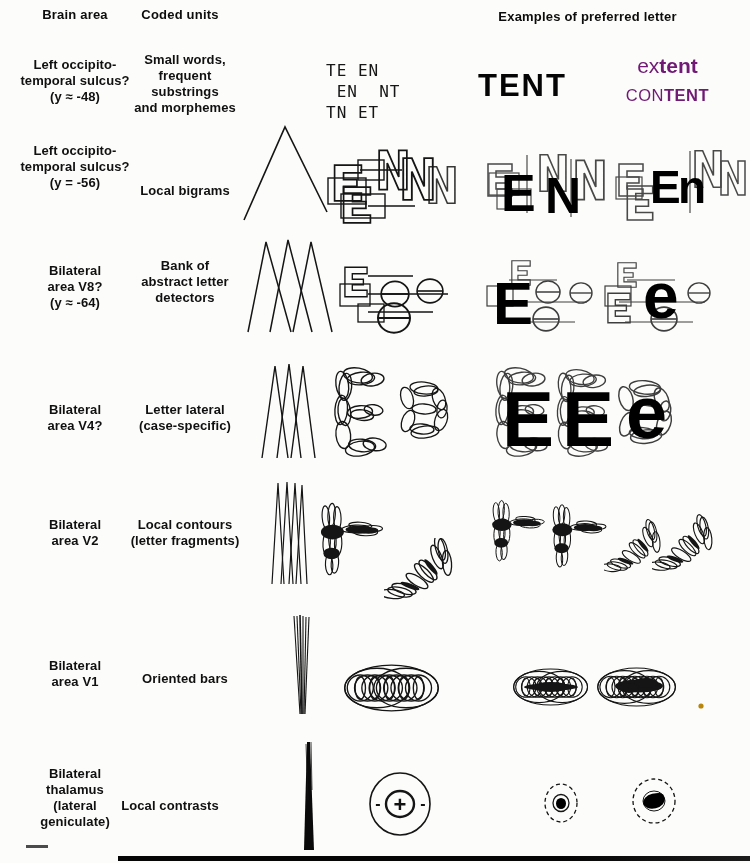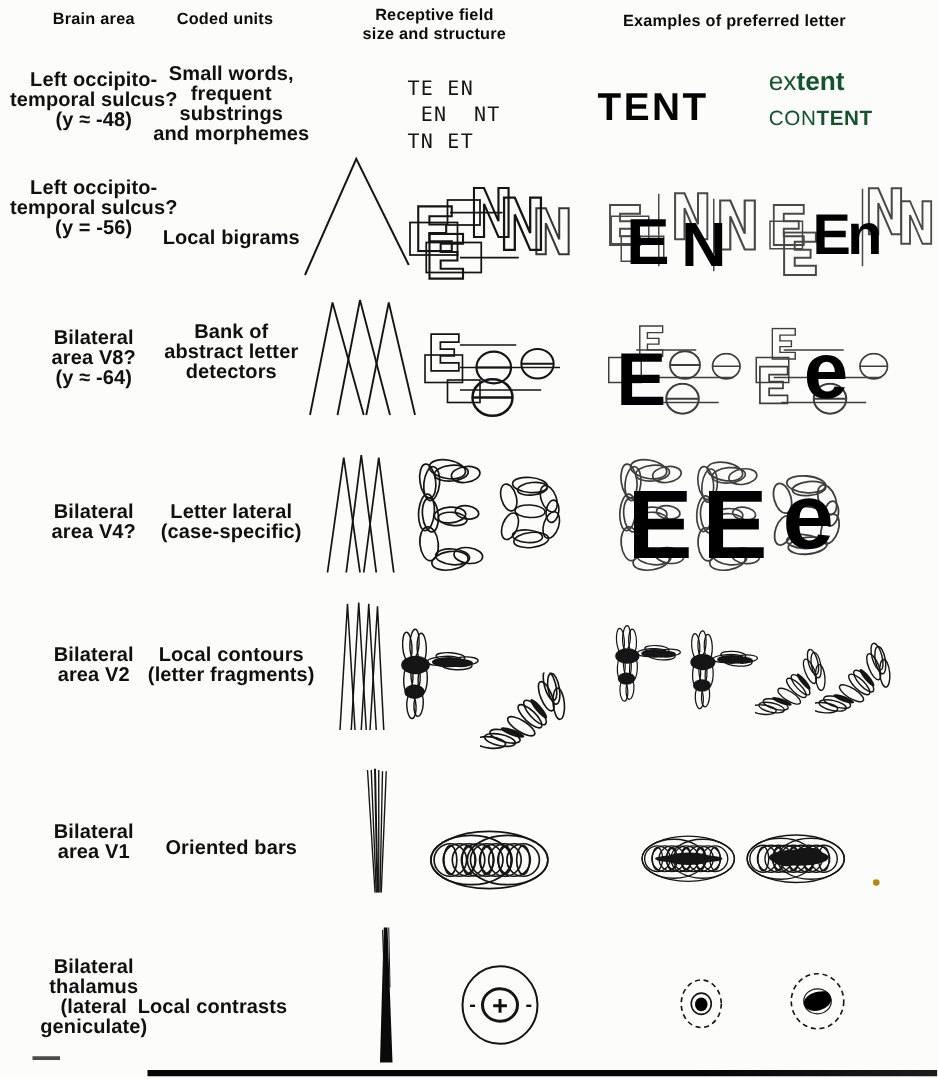--- a/index.html
+++ b/index.html
@@ -12,36 +12,36 @@
     overflow:hidden;
   }
   .hdr{
     position:absolute;
     font-weight:700;font-size:13px;line-height:15px;
     text-align:center;white-space:pre-line;color:#0c0c0c;
     letter-spacing:.2px;
   }
   .lbl{
     position:absolute;
-    font-weight:700;font-size:16px;line-height:16px;
+    font-weight:700;font-size:13px;line-height:16px;
     text-align:center;white-space:pre-line;color:#101010;
     letter-spacing:.1px;
   }
   .bigrams{
     position:absolute;
     font-family:"DejaVu Sans Mono", monospace;
     font-weight:400;font-size:16px;line-height:21px;
     letter-spacing:1px;color:#161616;white-space:pre;
   }
   .word-large{
     position:absolute;
     font-weight:700;font-size:31px;letter-spacing:2px;color:#050505;
   }
   .word-stack{
-    position:absolute;color:#14532d;
+    position:absolute;text-align:center;color:#701a75;
   }
   .w-ext{font-size:21px;line-height:24px;}
   .w-con{font-size:16.5px;line-height:20px;letter-spacing:.5px;}
   .wn{font-weight:400;}
   .wb{font-weight:700;}
   svg{position:absolute;overflow:visible;}
   .ink{color:#151515;}
   .ink-faint{color:#2a2a2a;}
   .boldletter{
     font-family:"Liberation Sans", sans-serif;
@@ -164,22 +164,20 @@
           <ellipse cx="45" cy="25" rx="5" ry="11"></ellipse>
             <ellipse cx="59" cy="25" rx="5" ry="11"></ellipse>
           <ellipse cx="73" cy="25" rx="5" ry="11"></ellipse>
         </g>
       </symbol>
     </defs>
   </svg>
 
   <div class="hdr" style="left:25px;top:7px;width:100px;">Brain area</div>
   <div class="hdr" style="left:125px;top:7px;width:110px;">Coded units</div>
-  <div class="hdr" style="left:280px;top:4px;width:135px;">Receptive field
-size and structure</div>
   <div class="hdr" style="left:465px;top:9px;width:245px;">Examples of preferred letter</div>
 
   <div class="lbl" style="left:5px;top:57px;width:140px;">Left occipito-
 temporal sulcus?
 (y ≈ -48)</div>
   <div class="lbl" style="left:115px;top:52px;width:140px;">Small words,
 frequent
 substrings
 and morphemes</div>
   <div class="bigrams" style="left:326px;top:60px;">TE EN

